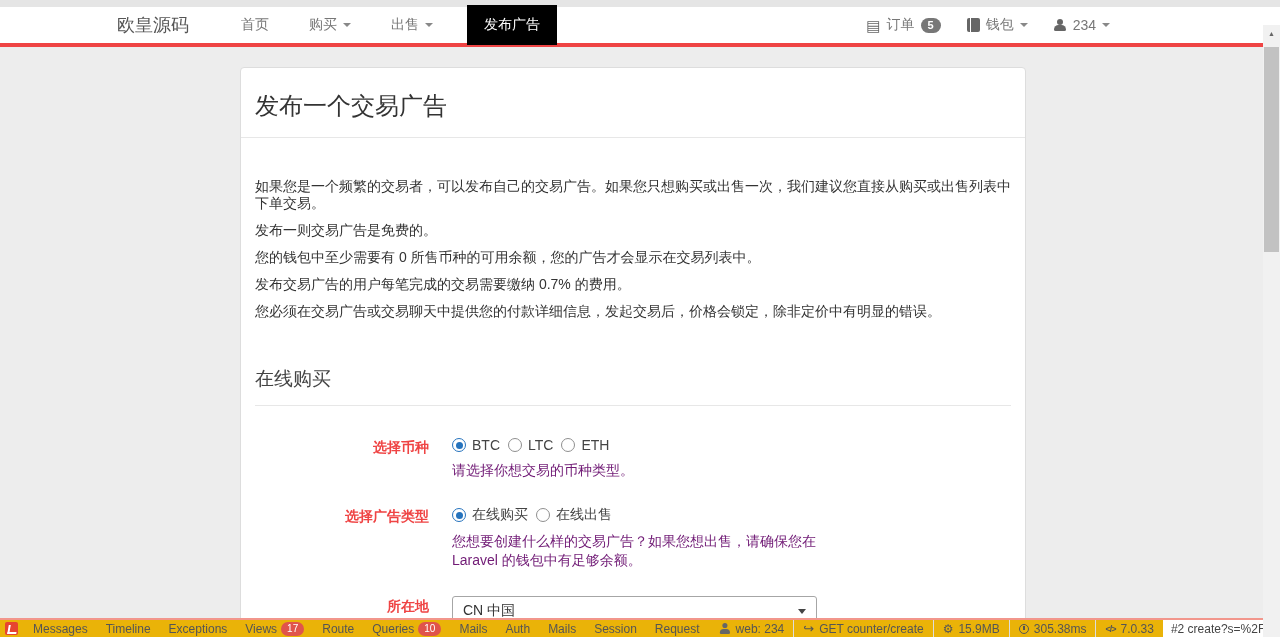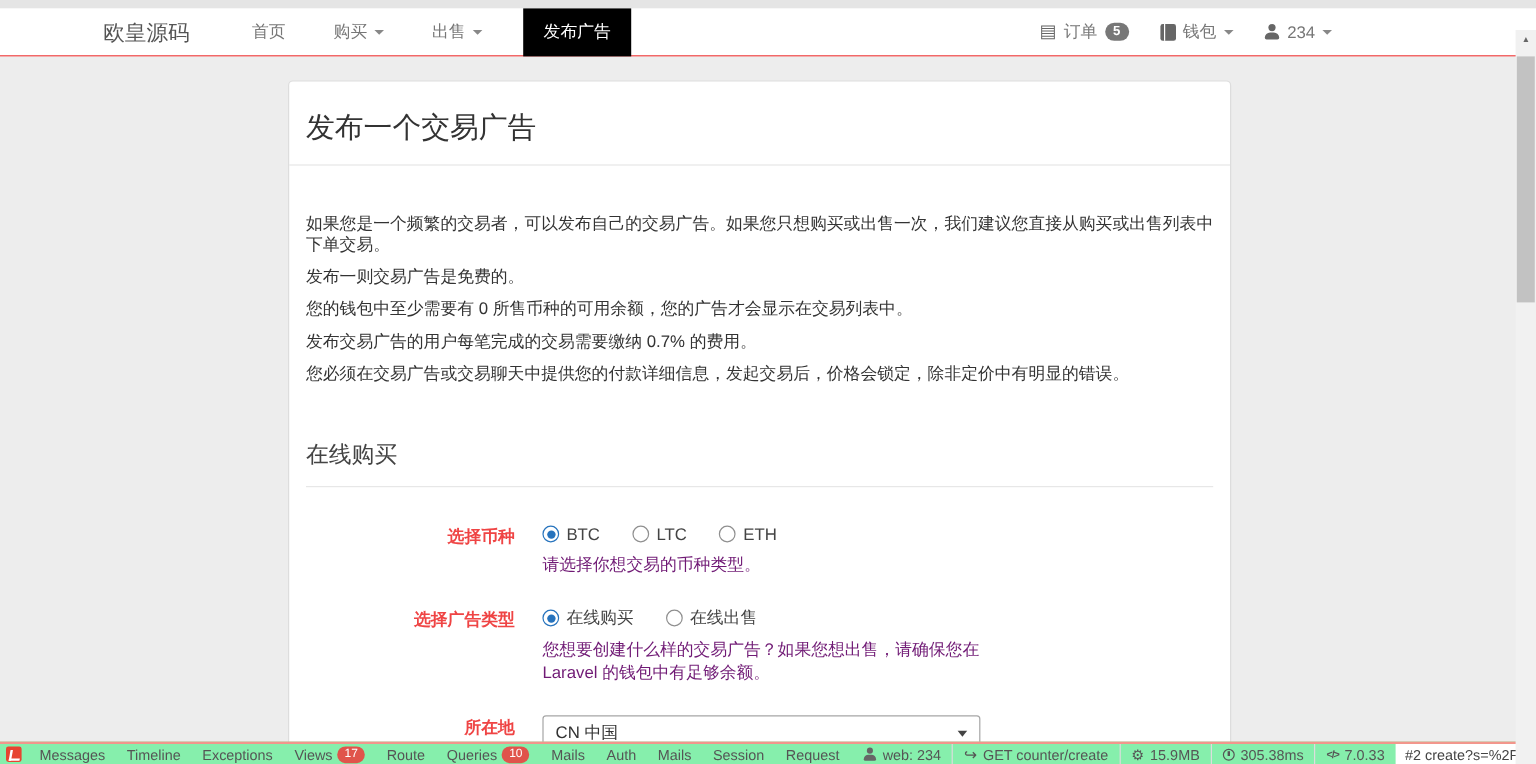--- a/index.html
+++ b/index.html
@@ -5,22 +5,22 @@
   * { margin:0; padding:0; box-sizing:border-box; }
   html,body { width:1280px; height:637px; }
   body {
     font-family:"Liberation Sans","DejaVu Sans",sans-serif;
     background:#ededed; position:relative; overflow:hidden;
     font-size:14px; color:#333;
   }
   
   .top-strip { height:7px; background:#e5e5e5; }
   .navbar {
-    height:40px; background:#fff; border-bottom:1px solid #ef4444;
-    display:flex; align-items:center; padding-left:86px; padding-right:170px;
+    height:40px; background:#fff; border-bottom:4px solid #ef4444;
+    display:flex; align-items:center; padding-left:117px; padding-right:170px;
     position:relative; z-index:5;
   }
   .brand { font-size:18px; color:#555; margin-right:32px; cursor:pointer; }
   .nav-link {
     color:#777; margin:0 10px; display:flex; align-items:center; gap:6px;
     height:40px; padding:0 10px; cursor:pointer;
   }
   .nav-link.active { background:#000000; color:#fff; margin-left:14px; padding:0 17px; }
   .caret { width:0; height:0; border-left:4px solid transparent; border-right:4px solid transparent; border-top:4px solid #888; display:inline-block; }
   .nav-right { margin-left:auto; display:flex; align-items:center; gap:26px; color:#777; }
@@ -44,36 +44,36 @@
   .page-title { font-size:24px; font-weight:normal; color:#333; }
   .card-body { padding:0 14px; }
   .intro { margin-top:40px; }
   .intro p { font-size:14px; color:#333; line-height:17px; margin-bottom:10px; }
   .section-title { font-size:19px; font-weight:normal; color:#444; margin-top:46px; }
   .section-rule { border:0; border-top:1px solid #e7e7e7; margin-top:13px; }
   form { margin-top:31px; display:block; }
   .form-row { display:flex; margin-bottom:26px; }
   .f-label { width:174px; text-align:right; font-weight:bold; font-size:14px; color:#ef4444; padding-top:2px; flex:none; }
   .f-ctrl { margin-left:23px; }
-  .radio-row { display:flex; align-items:flex-end; gap:27px; }
+  .radio-row { display:flex; align-items:flex-end; gap:8px; }
   .radio-opt { display:flex; align-items:center; gap:6px; color:#444; cursor:pointer; }
   .rdot { width:14px; height:14px; border-radius:50%; border:1px solid #8f8f8f; background:#fff; position:relative; flex:none; }
   .rdot.checked { border-color:#2673bd; }
   .rdot.checked::after { content:""; position:absolute; left:2.5px; top:2.5px; width:7px; height:7px; border-radius:50%; background:#2673bd; }
   .help { color:#701a75; font-size:14px; line-height:19px; margin-top:8px; max-width:372px; }
   .selectbox {
     width:365px; height:30px; border:1px solid #a6a6a6; border-radius:3px; background:#fff;
     display:flex; align-items:center; justify-content:space-between; padding:0 10px;
     font-size:14px; color:#333; cursor:pointer;
   }
   .sel-caret { width:0; height:0; border-left:4px solid transparent; border-right:4px solid transparent; border-top:5px solid #444; }
   
   .debugbar {
     position:absolute; left:0; right:0; bottom:0; height:19px;
-    background:#86efac; border-top:2px solid #f2968c;
+    background:#eab308; border-top:2px solid #f2968c;
     display:flex; align-items:center; font-size:12px; color:#555; z-index:10;
     padding-left:3px;
   }
   .dbg-logo { width:13px; height:13px; background:#e74430; border-radius:2px; margin:0 6px 0 2px; position:relative; flex:none; }
   .dbg-logo::after { content:""; position:absolute; left:3px; top:3px; width:7px; height:7px; border-left:2px solid #fff; border-bottom:2px solid #fff; transform:skewX(-10deg); }
   .dbg-tab { padding:0 9px; cursor:pointer; display:flex; align-items:center; gap:4px; white-space:nowrap; }
   .dbg-badge { background:#e0544b; color:#fff; border-radius:9px; padding:1px 6px; font-size:10px; font-weight:normal; line-height:1.2; }
   .dbg-right { margin-left:auto; display:flex; align-items:center; height:100%; }
   .dbg-stat { display:flex; align-items:center; gap:5px; padding:0 9px; border-left:1px solid #ddd; height:100%; white-space:nowrap; }
   .dbg-stat:first-child { border-left:none; }

